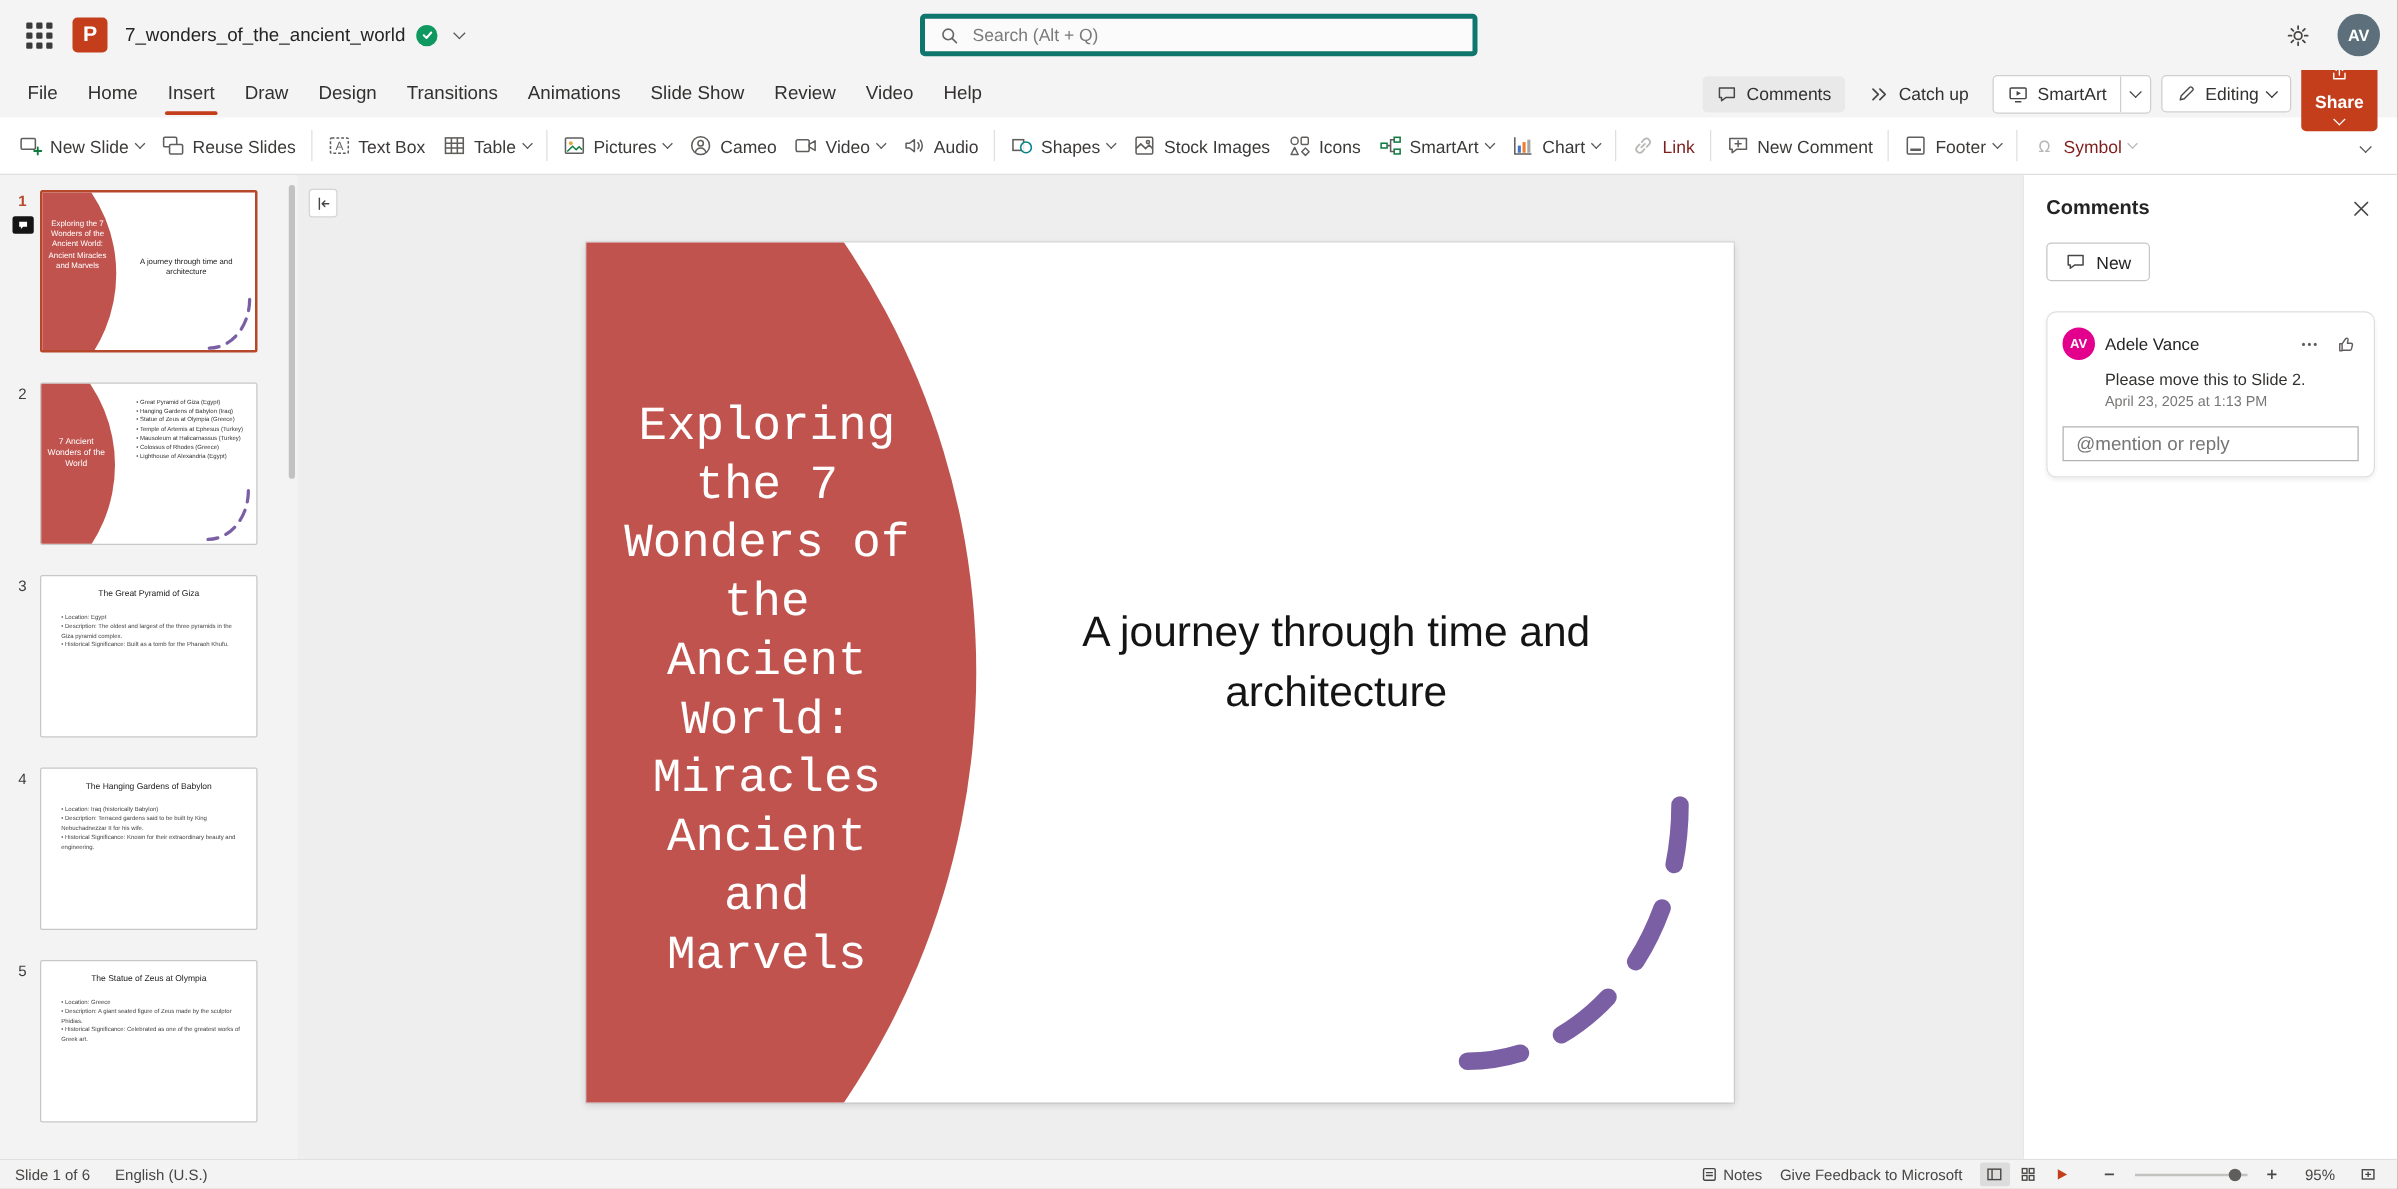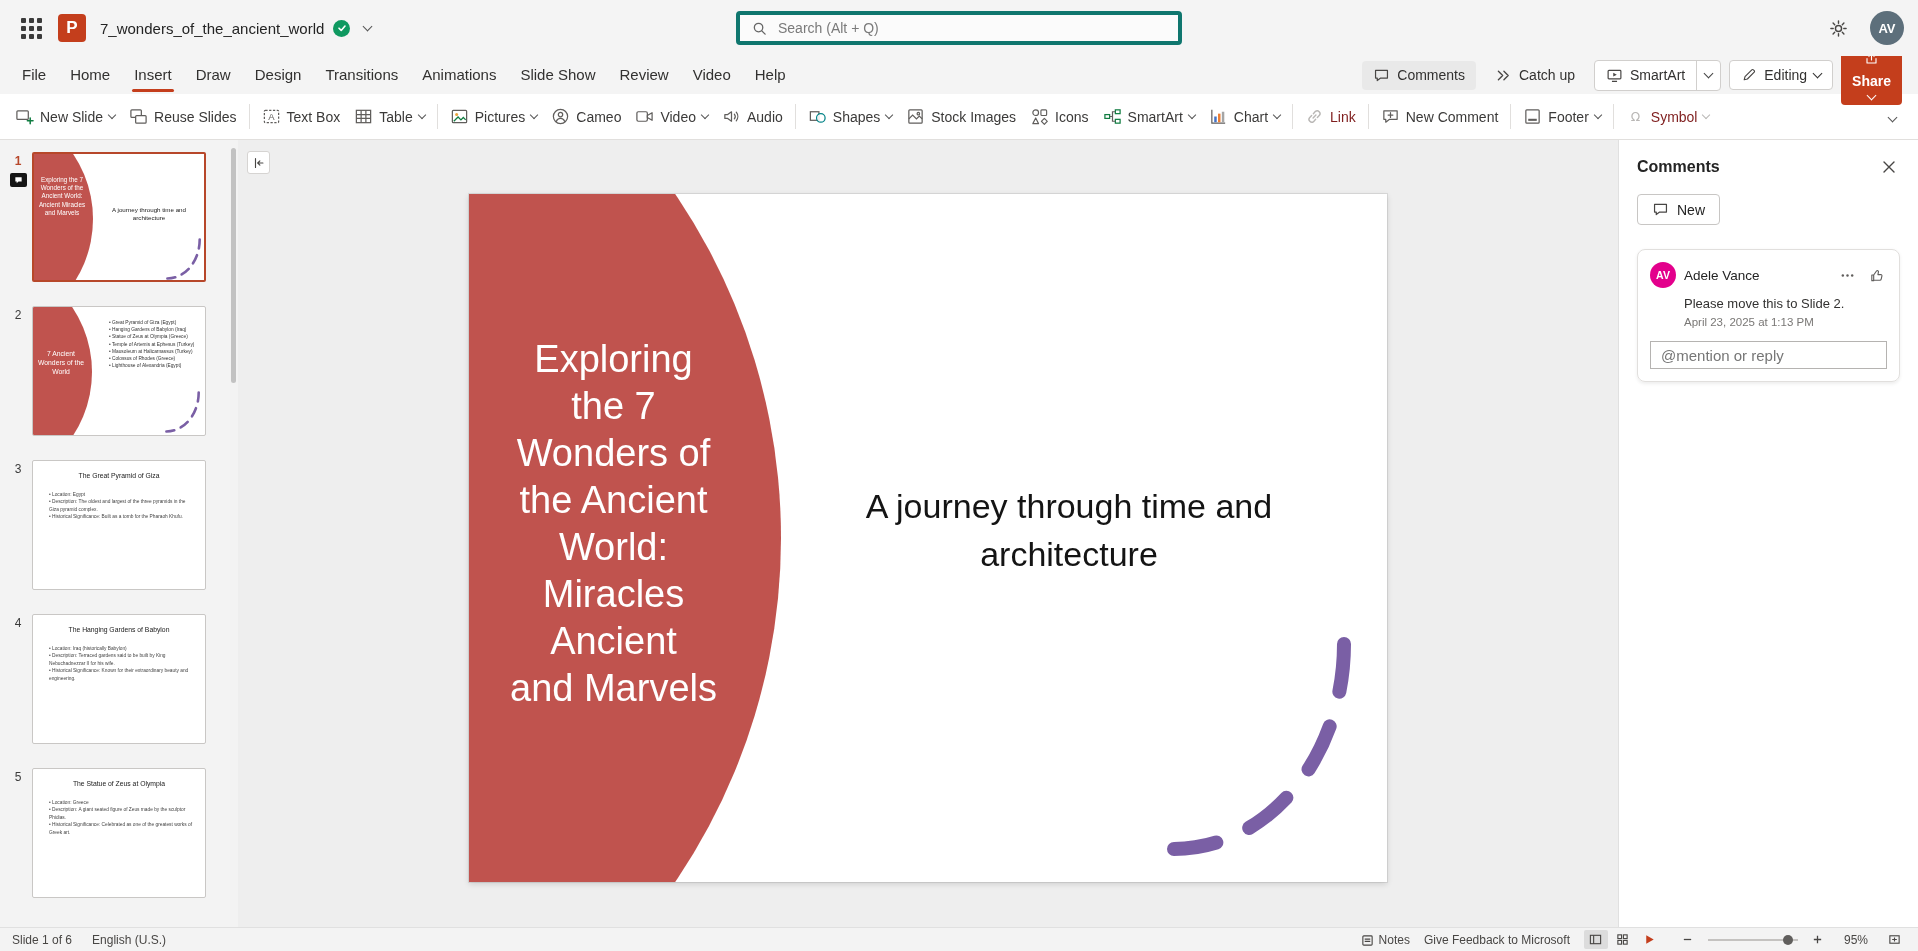--- a/index.html
+++ b/index.html
@@ -75,21 +75,21 @@
   .mini-list li::before { content:"•  "; }
   .mini-head { position:absolute; top:11px; left:8px; right:8px; text-align:center; font-size:6.8px; color:#1a1a1a; }
   .mini-bullets { position:absolute; top:30px; left:16px; right:12px; font-size:4.8px; line-height:1.55; color:#444; list-style:none; margin:0; padding:0; }
   .mini-bullets li::before { content:"•  "; }
 
   
   .canvas { flex:1; position:relative; background:#eeeeee; }
   .collapse-btn { position:absolute; left:9px; top:11px; width:23px; height:23px; background:#fff; border:1px solid #d6d4d2; border-radius:3px; display:flex; align-items:center; justify-content:center; cursor:pointer; padding:0; }
   .slide { position:absolute; left:50%; transform:translateX(-50%); top:54px; width:918px; height:688px; background:#fff; box-shadow:0 0 0 1px rgba(0,0,0,.08), 0 2px 6px rgba(0,0,0,.14); overflow:hidden; }
   .red-shape { position:absolute; left:-912px; top:-268px; width:1224px; height:1224px; border-radius:50%; background:#C0534E; cursor:pointer; }
-  .slide-title { position:absolute; left:22px; top:142px; width:245px; text-align:center; color:#fff; font-size:38px; line-height:47px; cursor:text; }
+  .slide-title { position:absolute; left:22px; top:124px; width:245px; text-align:center; color:#fff; font-size:38px; line-height:47px; cursor:text;font-family:Liberation Mono, monospace; }
   .slide-subtitle { position:absolute; left:320px; top:288px; width:560px; text-align:center; color:#141414; font-size:34px; line-height:48px; cursor:text; }
   .dashes { position:absolute; left:540px; top:400px; width:380px; height:290px; cursor:pointer; }
 
   
   .comments-panel { width:300px; background:#fff; border-left:1px solid #e0e0e0; padding:16px 18px; flex:none; }
   .cp-header { display:flex; align-items:center; }
   .cp-title { font-size:16px; font-weight:600; color:#242424; }
   .cp-close { margin-left:auto; background:none; border:none; cursor:pointer; padding:4px; }
   .cp-new { margin-top:16px; display:inline-flex; align-items:center; gap:8px; padding:6px 14px; border:1px solid #c8c6c4; border-radius:4px; background:#fff; font-size:14px; color:#242424; cursor:pointer; font-family:inherit; }
   .comment-card { margin-top:24px; border:1px solid #e1dfdd; border-radius:8px; padding:12px; box-shadow:0 1.6px 3.6px rgba(0,0,0,.07); cursor:pointer; }
@@ -100,21 +100,21 @@
   .cc-more,.cc-like { background:none; border:none; cursor:pointer; padding:3px; }
   .cc-text { margin:8px 0 0 34px; font-size:13px; color:#323130; }
   .cc-time { margin:5px 0 0 34px; font-size:11.5px; color:#797775; }
   .cc-reply { margin-top:13px; width:100%; height:28px; border:1px solid #b5b3b1; border-radius:0; padding:0 10px; font-size:15px; font-family:inherit; color:#333; outline:none; }
   .cc-reply::placeholder { color:#767676; }
 
   
   .statusbar { height:24px; background:#f3f3f3; border-top:1px solid #e0e0e0; display:flex; align-items:center; padding:0 12px; font-size:12px; color:#484644; gap:20px; }
   .sb-lang { cursor:pointer; }
   .sb-right { margin-left:auto; display:flex; align-items:center; gap:14px; }
-  .sb-notes { display:inline-flex; align-items:flex-end; gap:5px; cursor:pointer; }
+  .sb-notes { display:inline-flex; align-items:flex-start; gap:5px; cursor:pointer; }
   .sb-feedback { cursor:pointer; }
   .sb-views { display:flex; gap:3px; }
   .sb-viewbtn { width:24px; height:19px; display:flex; align-items:center; justify-content:center; border-radius:2px; background:transparent; border:none; cursor:pointer; padding:0; }
   .sb-viewbtn.active { background:#dcdcdc; }
   .zoomctl { display:flex; align-items:center; gap:8px; }
   .zoom-track { width:90px; height:2px; background:#c4c2c0; position:relative; cursor:pointer; }
   .zoom-knob { position:absolute; right:5px; top:-4px; width:10px; height:10px; background:#605e5c; border-radius:50%; }
   .sb-zoom { cursor:pointer; }
 </style>
 </head>

